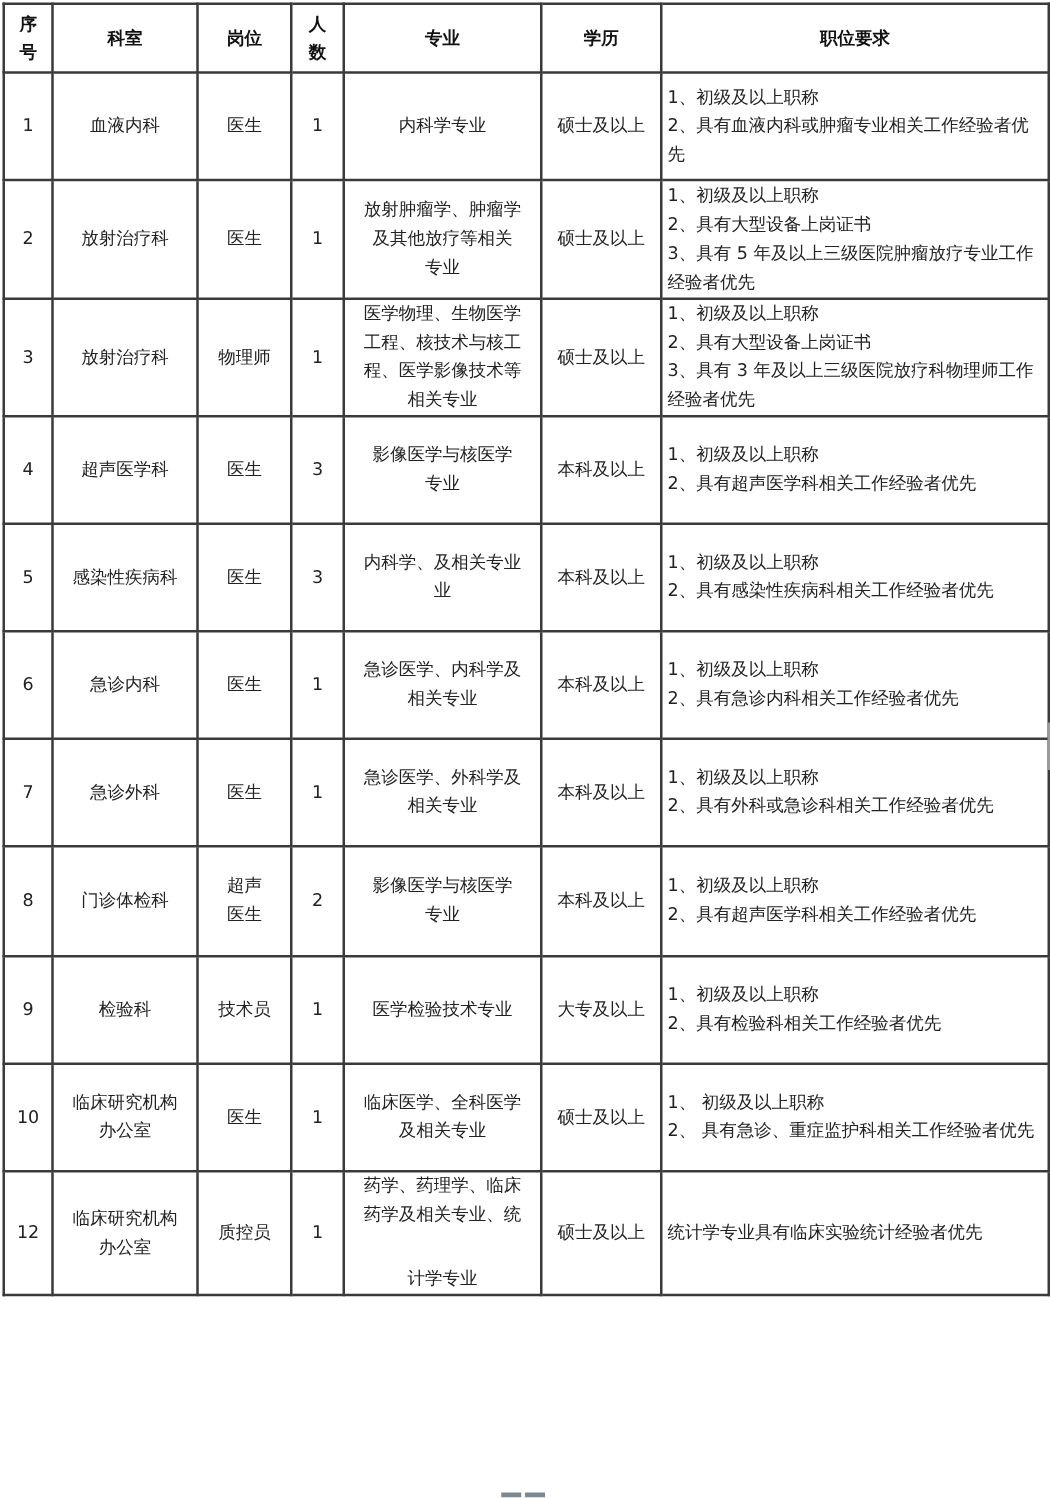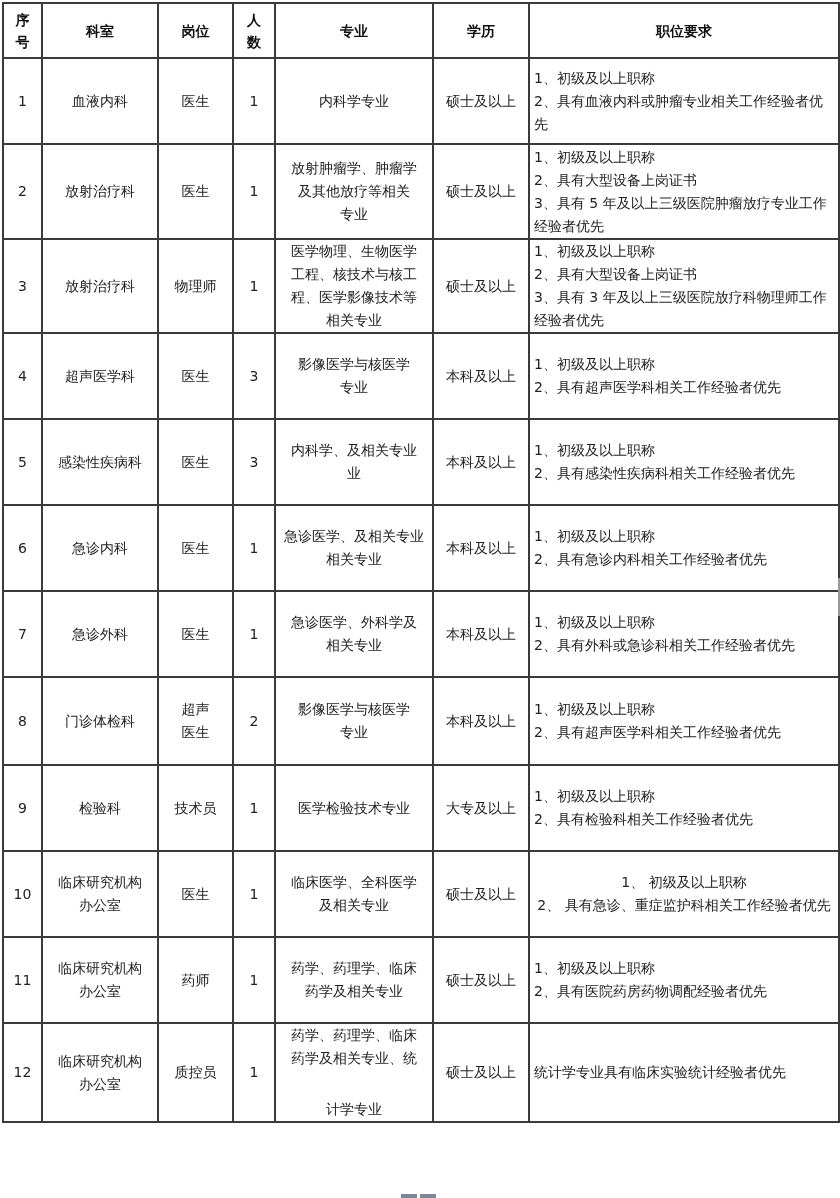--- a/index.html
+++ b/index.html
@@ -6,21 +6,21 @@
   body { width: 840px; height: 1198px; position: relative; overflow: hidden;
          font-family: "DejaVu Sans", "Liberation Sans", sans-serif; color: #222; }
   table.jobs { position: absolute; left: 2px; top: 2px; border-collapse: collapse;
                table-layout: fixed; width: 836px; }
   table.jobs td, table.jobs th { border: 2px solid #3a3a3a; font-size: 14px; line-height: 23px;
                padding: 0 4px; vertical-align: middle; font-weight: normal; }
   table.jobs th { font-weight: bold; text-align: center; font-size: 14px; line-height: 22px; color:#111; }
   td.c { text-align: center; }
   td.req { text-align: left; padding-left: 6px; padding-right: 4px; }
   .req-line { display: block; }
-  .req-line.hang { padding-left: 28px; text-indent: -28px; text-align: center; }
+  .req-line.hang { padding-left: 28px; text-indent: -28px; }
   .scroll-edge { position: absolute; right: 0; top: 578px; width: 2px; height: 38px; background: #9a9a9a; }
   .bottom-tab { position: absolute; top: 1194px; height: 4px; background: #7b8794; }
 </style>
 </head>
 <body>
 
 <table class="jobs">
   <colgroup>
     <col style="width:39px">
       <col style="width:116px">
@@ -124,21 +124,21 @@
           <span class="req-line">1、初级及以上职称</span>
           <span class="req-line">2、具有感染性疾病科相关工作经验者优先</span>
         </td>
       </tr>
       <tr style="height: 86px;">
         <td class="c">6</td>
         <td class="c">急诊内科</td>
         <td class="c">医生</td>
         <td class="c">1</td>
         <td class="c">
-          <span style="display: block;">急诊医学、及相关专业</span>
+          <span style="display: block;">急诊医学、内科学及</span>
           <span style="display: block;">相关专业</span>
         </td>
         <td class="c">本科及以上</td>
         <td class="req">
           <span class="req-line">1、初级及以上职称</span>
           <span class="req-line">2、具有急诊内科相关工作经验者优先</span>
         </td>
       </tr>
       <tr style="height: 86px;">
         <td class="c">7</td>
@@ -194,38 +194,20 @@
         <td class="c">医生</td>
         <td class="c">1</td>
         <td class="c">
           <span style="display: block;">临床医学、全科医学</span>
           <span style="display: block;">及相关专业</span>
         </td>
         <td class="c">硕士及以上</td>
         <td class="req">
           <span class="req-line hang">1、 初级及以上职称</span>
           <span class="req-line hang">2、 具有急诊、重症监护科相关工作经验者优先</span>
-        </td>
-      </tr>
-      <tr style="height: 86px;">
-        <td class="c">11</td>
-        <td class="c">
-          <span style="display: block;">临床研究机构</span>
-          <span style="display: block;">办公室</span>
-        </td>
-        <td class="c">药师</td>
-        <td class="c">1</td>
-        <td class="c">
-          <span style="display: block;">药学、药理学、临床</span>
-          <span style="display: block;">药学及相关专业</span>
-        </td>
-        <td class="c">硕士及以上</td>
-        <td class="req">
-          <span class="req-line">1、初级及以上职称</span>
-          <span class="req-line">2、具有医院药房药物调配经验者优先</span>
         </td>
       </tr>
       <tr style="height: 86px;">
         <td class="c">12</td>
         <td class="c">
           <span style="display: block;">临床研究机构</span>
           <span style="display: block;">办公室</span>
         </td>
         <td class="c">质控员</td>
         <td class="c">1</td>

